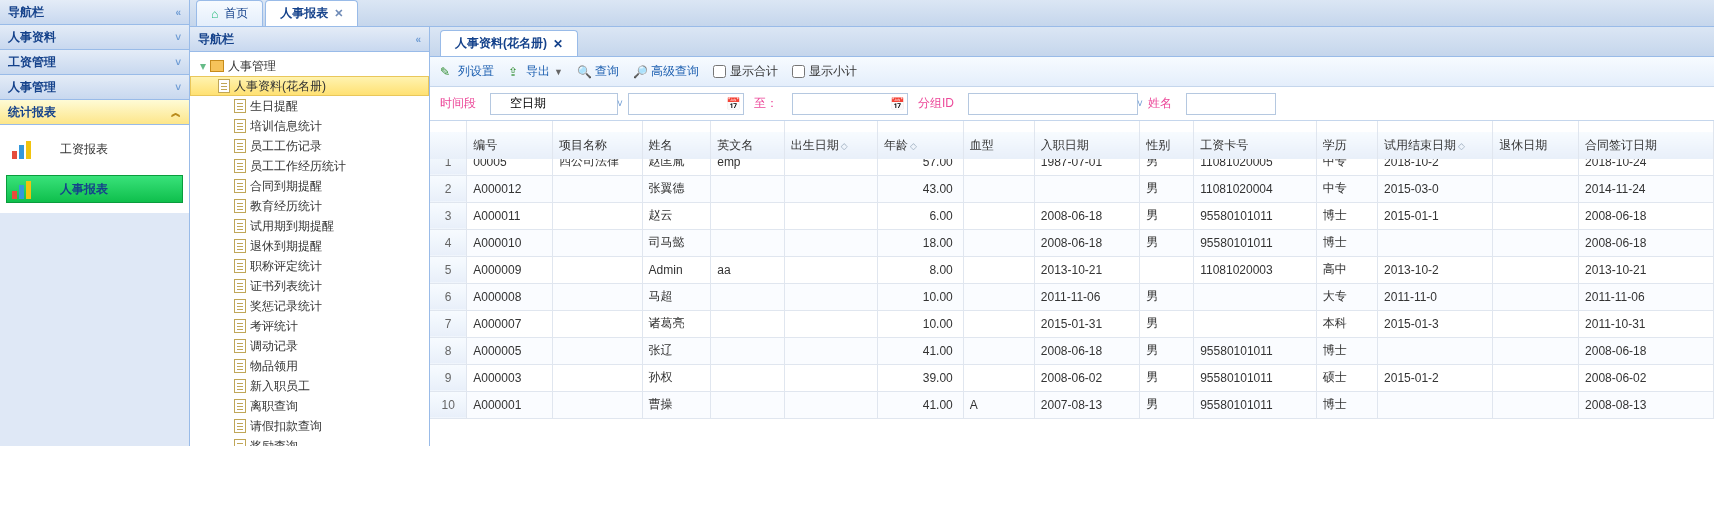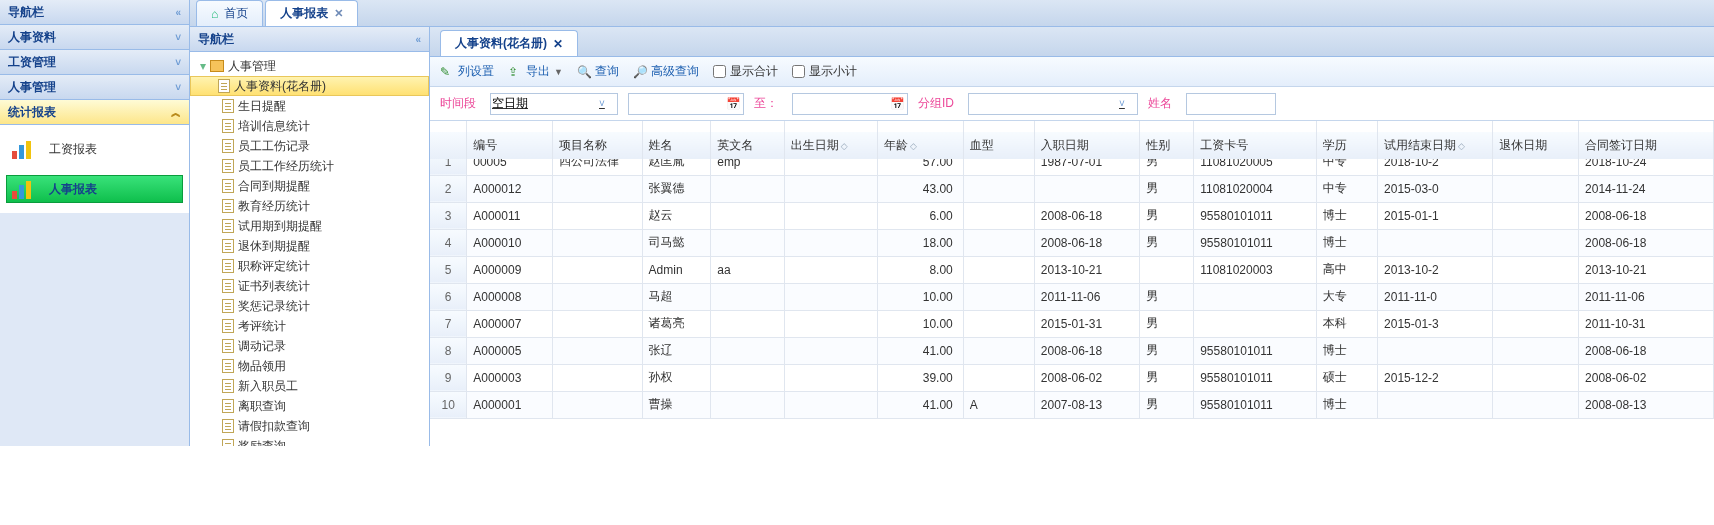--- a/index.html
+++ b/index.html
@@ -9,60 +9,60 @@
 
 
 .leftnav { width: 190px; border-right: 1px solid #99bbe8; background: #dfe8f6; }
 .nav-header, .accordion-h { height: 25px; line-height: 25px; padding: 0 8px; background: linear-gradient(#e4ecf7,#c8d8ef); border-bottom: 1px solid #99bbe8; color: #15428b; font-weight: bold; display: flex; justify-content: space-between; align-items: center; cursor: pointer; }
 .accordion-h.open { background: linear-gradient(#fefbd6,#fde68a); }
 .chev { color: #6f9cd4; font-size: 10px; }
 .chev.dbl::before { content: "«"; }
 .chev.down::before { content: "˅"; }
 .chev.up2::before { content: "︽"; color:#b98b1c;}
 .report-list { background: #fff; padding: 10px 6px; display: flex; flex-direction: column; gap: 12px; }
-.report-item { display: flex; align-items: center; gap: 11px; padding: 2px 4px; cursor: pointer; }
+.report-item { display: flex; align-items: center; gap: 22px; padding: 2px 4px; cursor: pointer; }
 .report-item.active { background: linear-gradient(#39e27a,#0fbf4c); border: 1px solid #0a9c3c; color: #15428b; font-weight: bold; padding: 1px 3px; }
 .report-icon { width: 28px; height: 24px; display:inline-block; }
 
 
 .main { flex: 1; display: flex; flex-direction: column; }
 .tabbar { height: 30px; background: linear-gradient(#dbe6f4,#c5d6ec); border-bottom: 1px solid #99bbe8; display: flex; align-items: flex-end; padding-left: 6px; gap: 2px; }
 .tab { height: 26px; padding: 0 14px; display: flex; align-items: center; gap: 6px; border: 1px solid #99bbe8; border-bottom: none; border-radius: 4px 4px 0 0; background: linear-gradient(#f7fbff,#e4eefb); color: #15428b; cursor: pointer; }
 .tab.active { background: #fff; font-weight: bold; }
 .tab .x { color: #6f8bb7; cursor: pointer; font-size: 11px; }
 .home-ico { color:#2b7; }
 
 .workspace { flex: 1; display: flex; }
 
 
 .treepane { width: 240px; border-right: 1px solid #99bbe8; background: #f4f8fd; display: flex; flex-direction: column; }
 .treepane .hdr { height: 25px; line-height: 25px; padding: 0 8px; background: linear-gradient(#e4ecf7,#c8d8ef); border-bottom: 1px solid #99bbe8; color: #15428b; font-weight: bold; display: flex; justify-content: space-between; }
 .tree { flex: 1; overflow: auto; padding: 4px 0; background: #fff; }
 .tree-node { display: flex; align-items: center; height: 20px; padding-left: 8px; cursor: pointer; white-space: nowrap; }
-.tree-node.lvl1 { padding-left: 32px; }
+.tree-node.lvl1 { padding-left: 44px; }
 .tree-node.sel { background: linear-gradient(#fff3b0,#ffe173); border: 1px solid #e9c75b; padding-left: 27px; }
 .folder-ico { width: 14px; height: 12px; background: #f6c35a; border: 1px solid #c68b1b; margin-right: 4px; display:inline-block; }
 .file-ico { width: 12px; height: 14px; background: #fff; border: 1px solid #c0a657; margin-right: 4px; display:inline-block; position:relative; }
 .file-ico::after { content:""; position:absolute; left:2px; top:3px; width:6px; height:1px; background:#c0a657; box-shadow:0 3px 0 #c0a657, 0 6px 0 #c0a657; }
 .expander { width: 10px; text-align: center; color: #6b8; margin-right: 2px; display:inline-block; }
 
 
 .content { flex: 1; display: flex; flex-direction: column; }
 .subtabbar { height: 30px; background: linear-gradient(#dbe6f4,#c5d6ec); border-bottom: 1px solid #99bbe8; display: flex; align-items: flex-end; padding-left: 10px; }
 .subtab { height: 26px; padding: 0 14px; display: flex; align-items: center; gap: 6px; border: 1px solid #99bbe8; border-bottom: none; border-radius: 4px 4px 0 0; background: #fff; color: #15428b; font-weight: bold; }
 
 .toolbar { height: 30px; background: linear-gradient(#f7fbff,#e4eefb); border-bottom: 1px solid #c5d6ec; display: flex; align-items: center; gap: 14px; padding: 0 10px; }
 .tbtn { display: flex; align-items: center; gap: 4px; color: #1c5fb0; cursor: pointer; }
 .tbtn .ico { width: 14px; height: 14px; display:inline-block; }
 .chk { display: flex; align-items: center; gap: 4px; color: #333; }
 input[type=checkbox] { width: 13px; height: 13px; }
 
 .filterbar { height: 34px; display: flex; align-items: center; gap: 10px; padding: 0 10px; border-bottom: 1px solid #c5d6ec; }
 .filterbar label { color: #ec4899; margin-right: 4px; }
-.combo { height: 22px; border: 1px solid #b5c8e0; background: #fff; display: flex; align-items: center; padding: 0 1px; text-decoration: underline; }
+.combo { height: 22px; border: 1px solid #b5c8e0; background: #fff; display: flex; align-items: center; padding: 0 19px; }
 .combo input { border: none; outline: none; height: 20px; font-size: 12px; }
 .combo .trigger { color: #6f9cd4; font-size: 10px; padding: 0 3px; cursor: pointer; }
 .datebox { height: 22px; border: 1px solid #b5c8e0; display: flex; align-items: center; background: #fff; }
 .datebox input { border: none; outline: none; height: 20px; width: 96px; padding: 0 4px; font-size: 12px; }
 .datebox .cal { width: 18px; text-align: center; cursor: pointer; }
 .txt { height: 22px; border: 1px solid #b5c8e0; padding: 0 4px; background: #fff; }
 .txt input { border:none; outline:none; height:20px; font-size:12px; }
 
 .grid { flex: 1; overflow: auto; }
 table { border-collapse: collapse; width: 100%; }
@@ -469,21 +469,21 @@
                   <td></td>
                   <td>孙权</td>
                   <td></td>
                   <td></td>
                   <td class="num">39.00</td>
                   <td></td>
                   <td>2008-06-02</td>
                   <td>男</td>
                   <td>95580101011</td>
                   <td>硕士</td>
-                  <td>2015-12-2</td>
+                  <td>2015-01-2</td>
                   <td></td>
                   <td>2008-06-02</td>
                 </tr>
                 <tr>
                   <td class="rownum">10</td>
                   <td>A000001</td>
                   <td></td>
                   <td>曹操</td>
                   <td></td>
                   <td></td>

